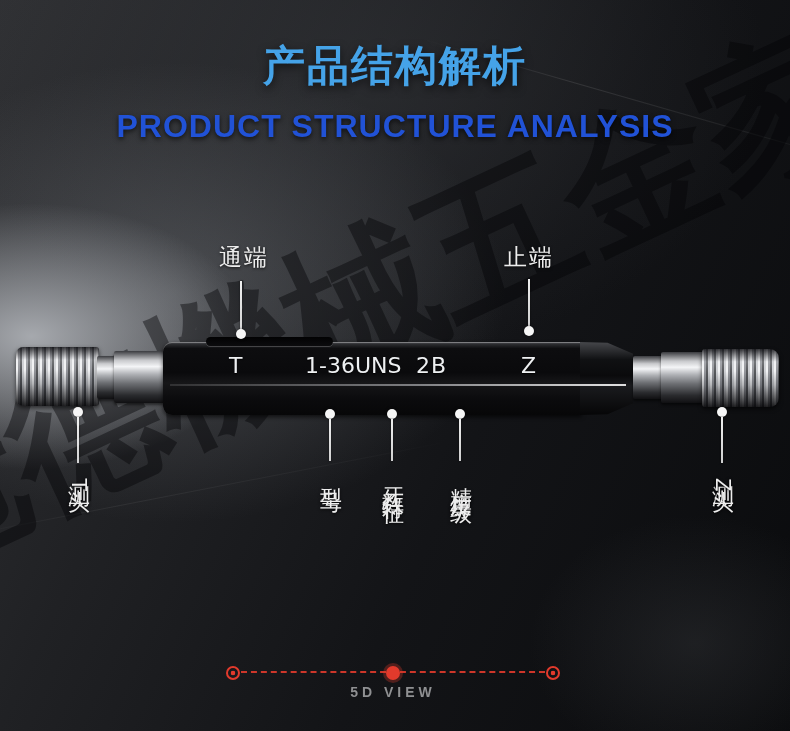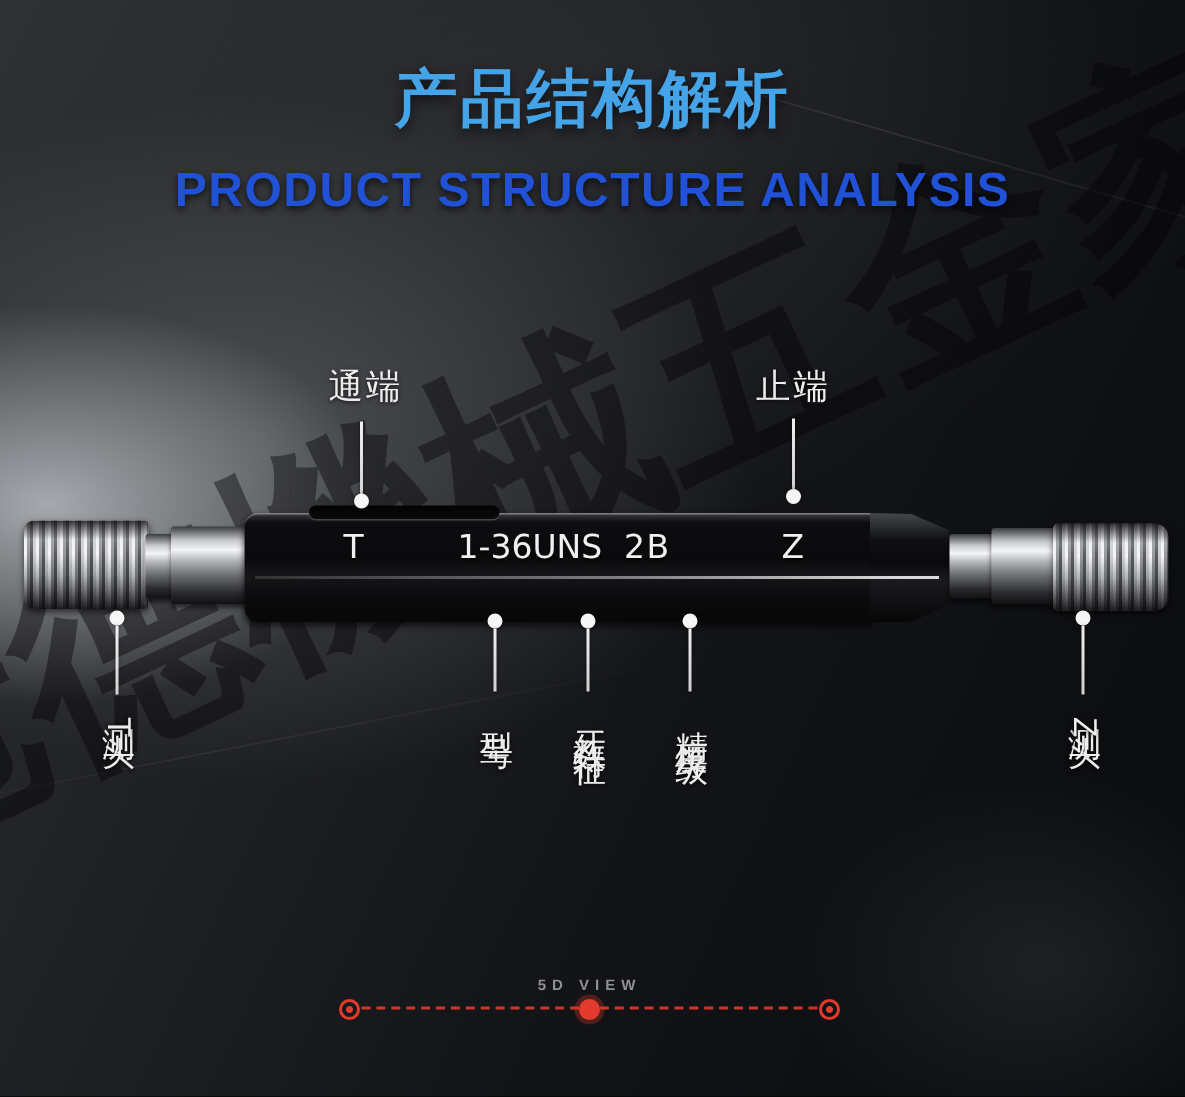--- a/index.html
+++ b/index.html
@@ -110,21 +110,21 @@
 
   
   .ft{position:absolute;z-index:4;}
   .dash{left:241px;top:671px;width:304px;height:0;border-top:2px dashed var(--accent-red);opacity:.9;}
   .ring{width:10px;height:10px;border:2px solid var(--accent-red);border-radius:50%;
         background:radial-gradient(circle, var(--accent-red) 0 2px, transparent 2.6px);}
   .ring-l{left:226px;top:666px;}
   .ring-r{left:546px;top:666px;}
   .cdot{left:386px;top:666px;width:14px;height:14px;border-radius:50%;background:var(--accent-red);
         box-shadow:0 0 0 3px rgba(226,58,44,.30);}
-  .viewlabel{left:393px;top:652px;transform:translateX(-50%);font-size:10px;font-weight:700;
+  .viewlabel{left:393px;top:684px;transform:translateX(-50%);font-size:14px;font-weight:700;
         letter-spacing:4px;color:#8f9092;white-space:nowrap;}
 </style>
 </head>
 <body>
 
 <div class="stage">
 
   <div class="streak streak-a"></div>
   <div class="streak streak-b"></div>
 

